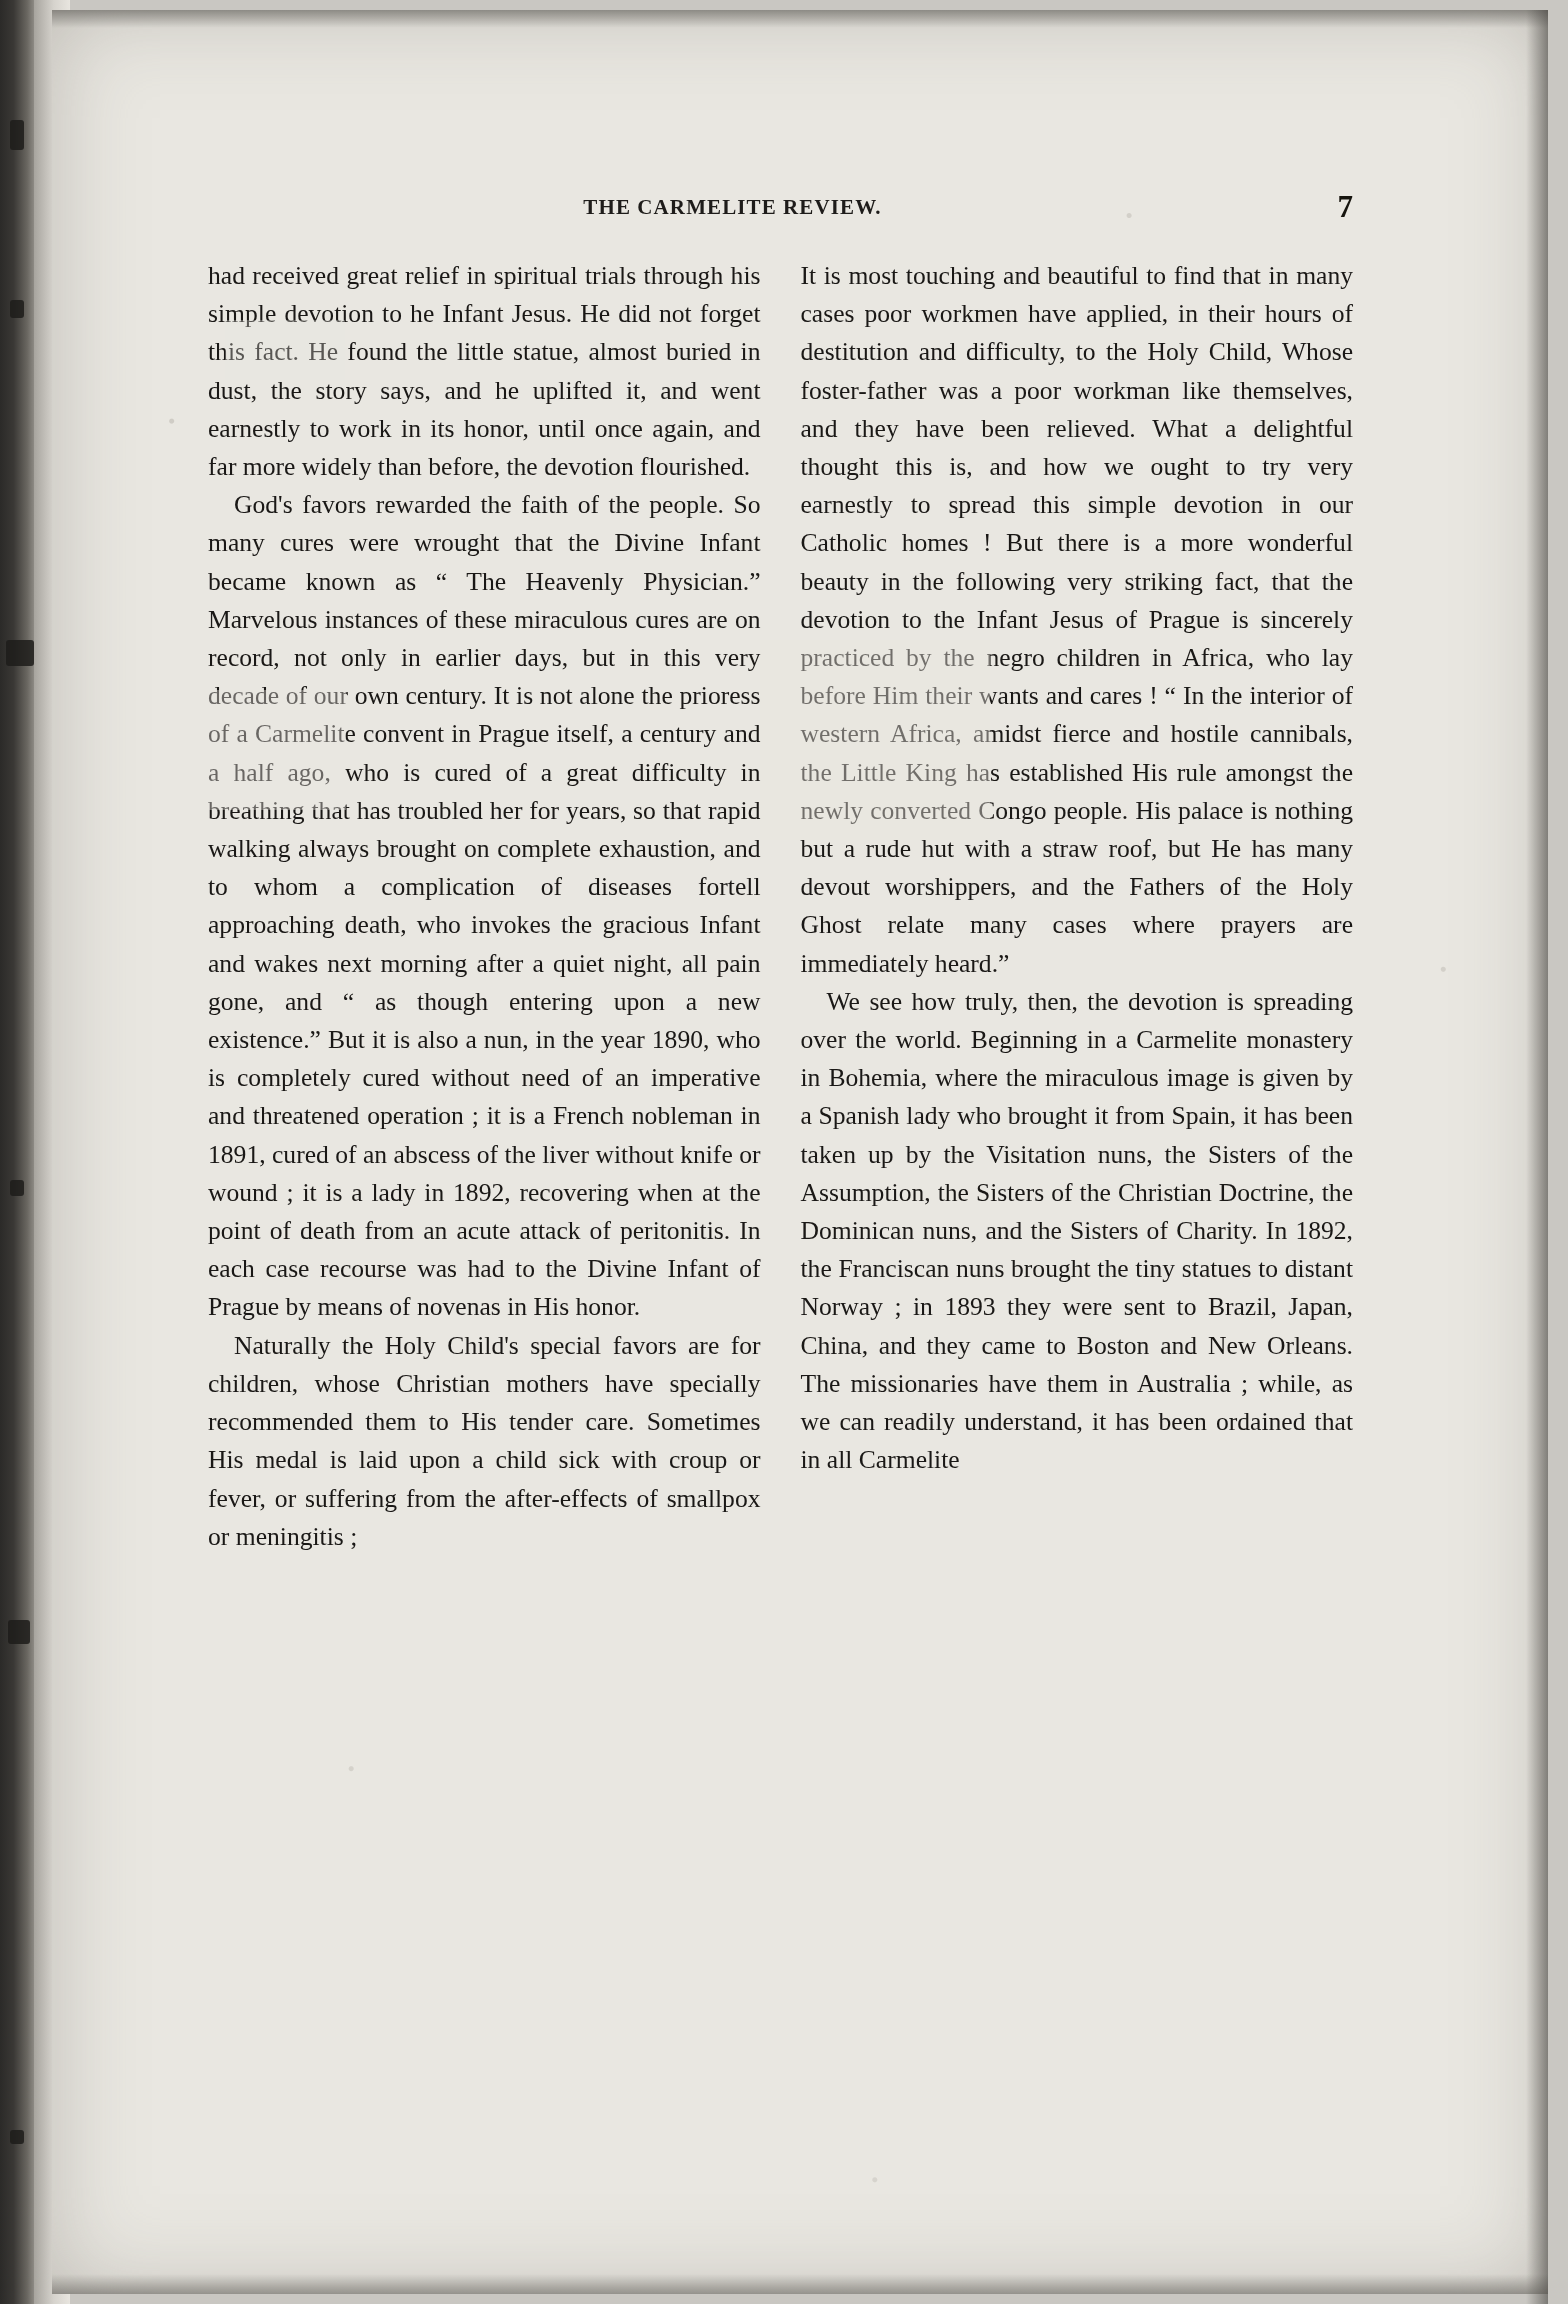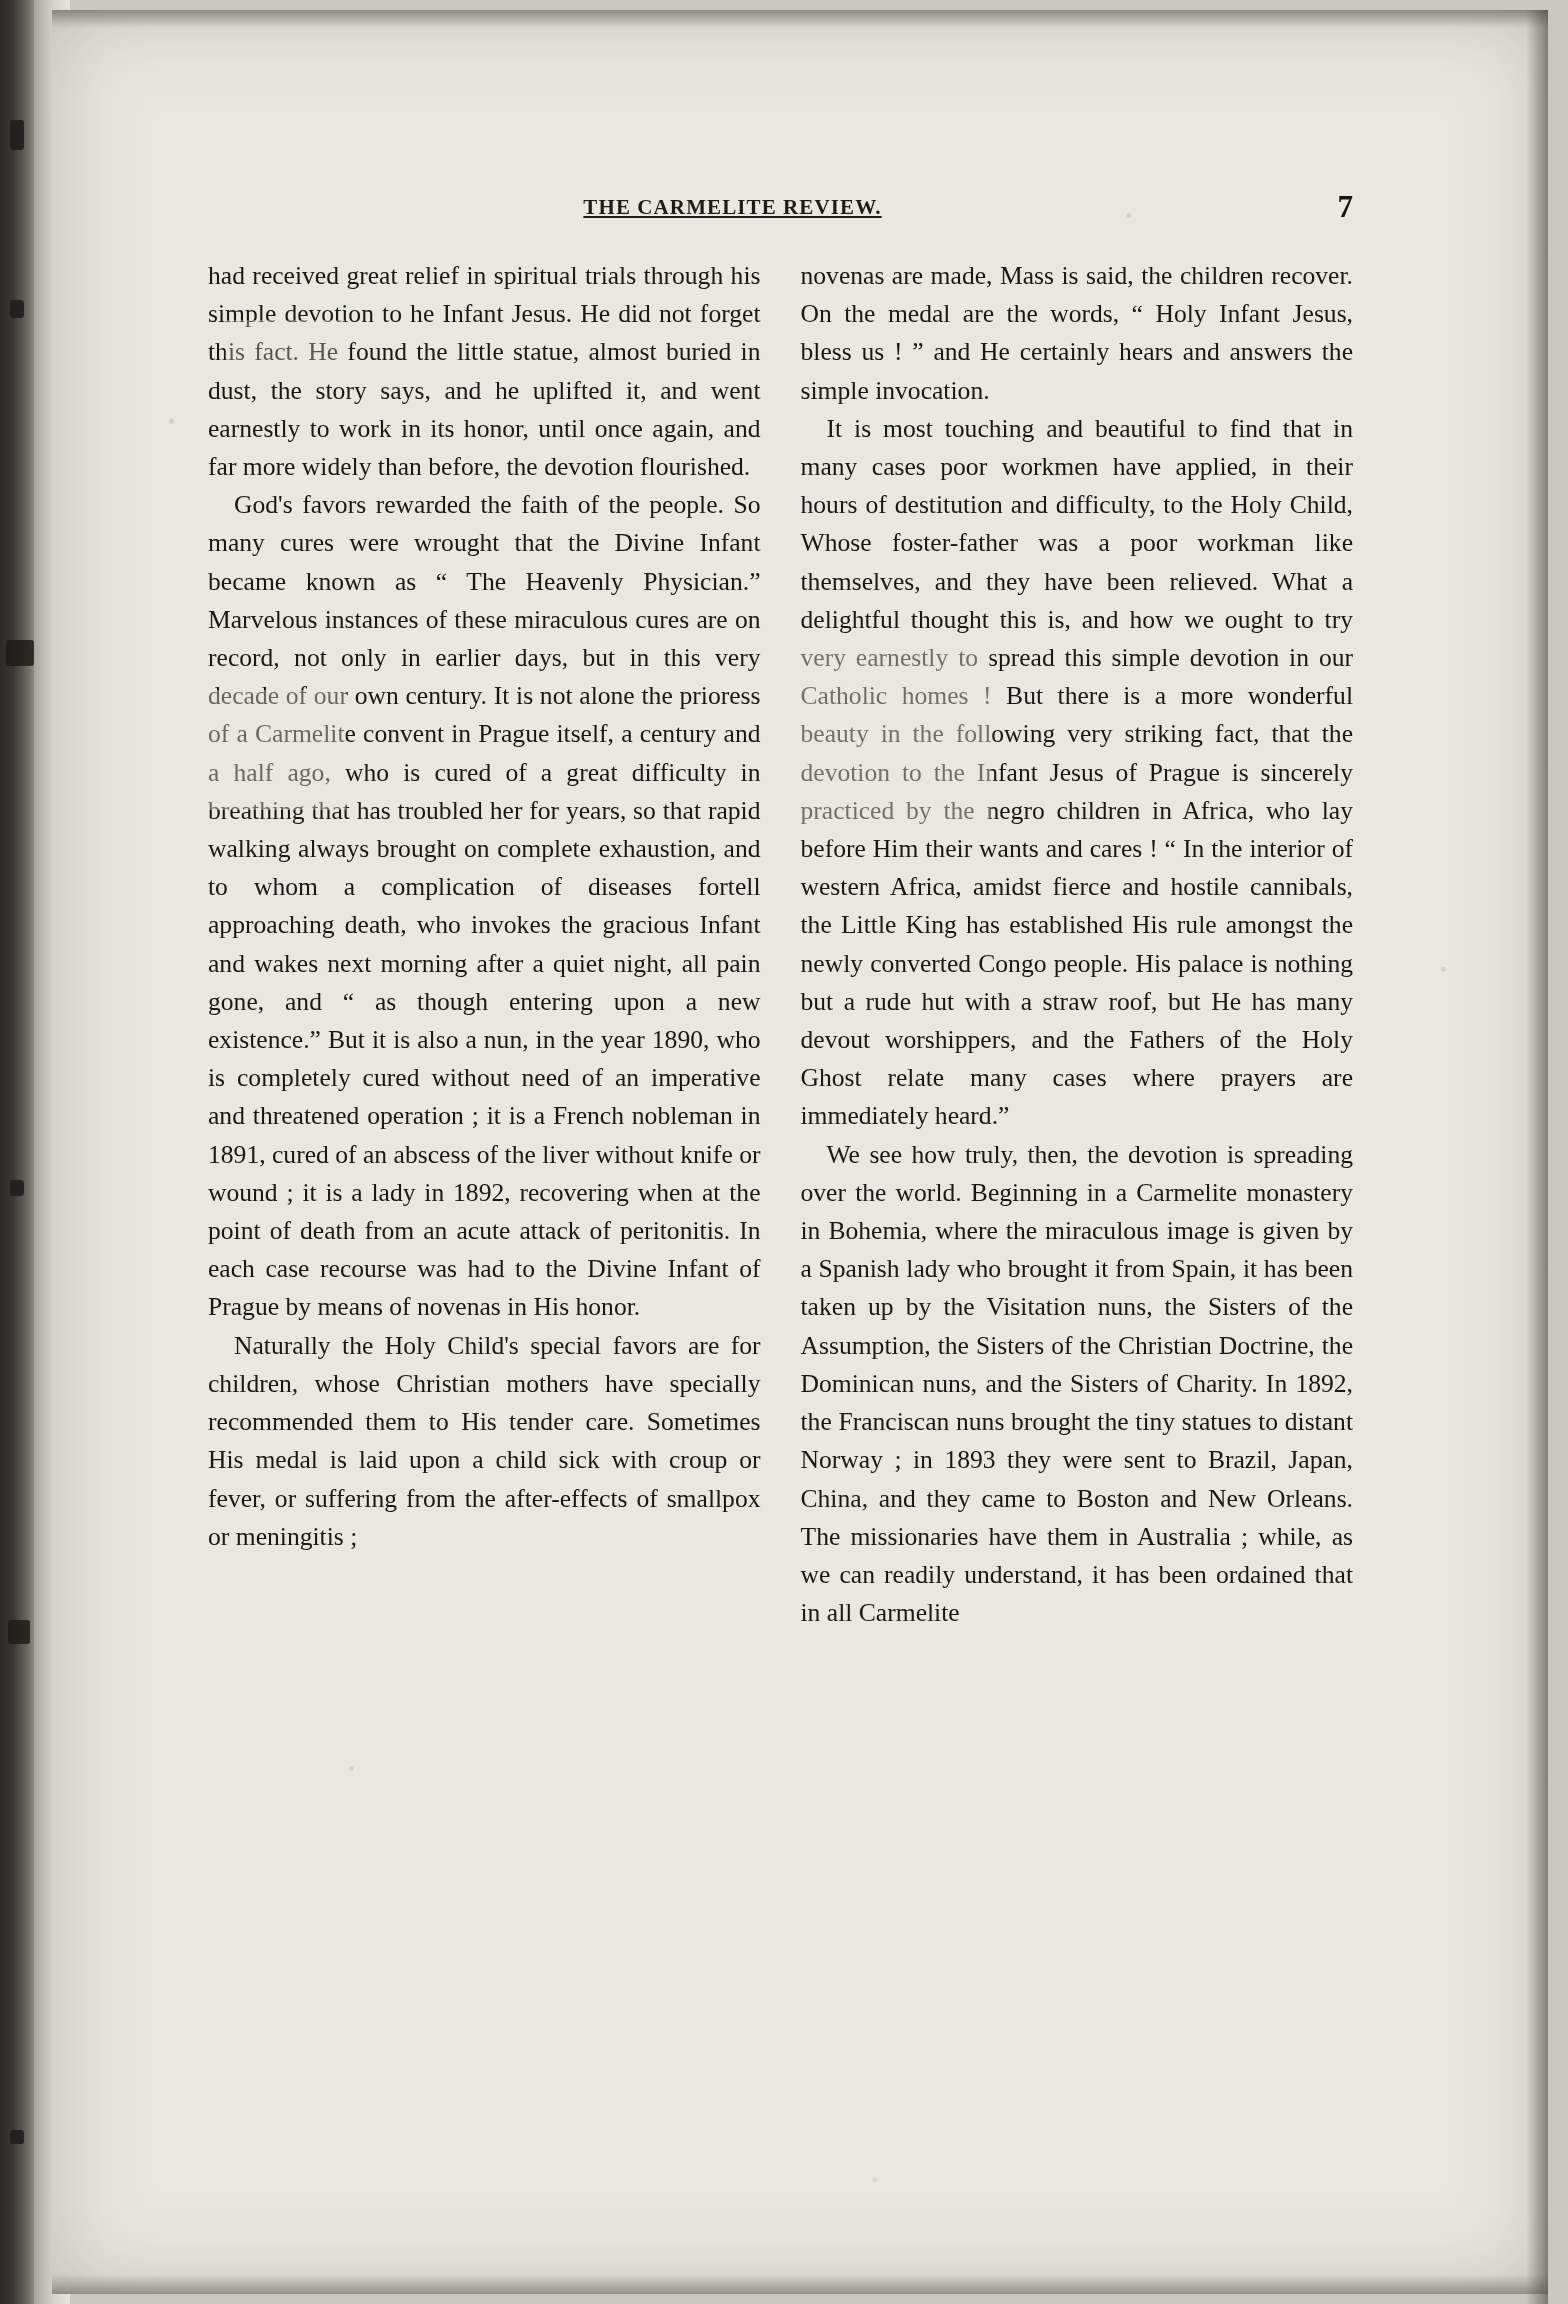--- a/index.html
+++ b/index.html
@@ -83,21 +83,20 @@
     position: absolute;
     left: 0; right: 0;
     text-align: center;
     font-family: "Liberation Serif", serif;
     font-size: 21px;
     letter-spacing: 1.1px;
     color: #1e1c1a;
     font-weight: 700;
     text-transform: uppercase;
     transform: translateX(-28px);
-    text-decoration: underline;
   }
   .runhead-page {
     position: absolute;
     right: 0;
     top: -6px;
     font-size: 31px;
     font-weight: 700;
     color: #17150f;
     font-family: "Liberation Serif", serif;
   }
@@ -181,21 +180,20 @@
 
     <div class="columns">
 
       <div class="col left">
         <p class="para">had received great relief in spiritual trials through his simple devotion to he Infant Jesus. He did not forget this fact. He found the little statue, almost buried in dust, the story says, and he uplifted it, and went earnestly to work in its honor, until once again, and far more widely than before, the devotion flourished.</p>
         <p class="para">God's favors rewarded the faith of the people. So many cures were wrought that the Divine Infant became known as “ The Heavenly Physician.” Marvelous instances of these miraculous cures are on record, not only in earlier days, but in this very decade of our own century. It is not alone the prioress of a Carmelite convent in Prague itself, a century and a half ago, who is cured of a great difficulty in breathing that has troubled her for years, so that rapid walking always brought on complete exhaustion, and to whom a complication of diseases fortell approaching death, who invokes the gracious Infant and wakes next morning after a quiet night, all pain gone, and “ as though entering upon a new existence.” But it is also a nun, in the year 1890, who is completely cured without need of an imperative and threatened operation ; it is a French nobleman in 1891, cured of an abscess of the liver without knife or wound ; it is a lady in 1892, recovering when at the point of death from an acute attack of peritonitis. In each case recourse was had to the Divine Infant of Prague by means of novenas in His honor.</p>
         <p class="para">Naturally the Holy Child's special favors are for children, whose Christian mothers have specially recommended them to His tender care. Sometimes His medal is laid upon a child sick with croup or fever, or suffering from the after-effects of smallpox or meningitis ;</p>
       </div>
 
       <div class="col right">
-        <p class="para">novenas are made, Mass is said, the children recover. On the medal are the words, “ Holy Infant Jesus, bless us ! ” and He certainly hears and answers the simple invocation.</p>
         <p class="para">It is most touching and beautiful to find that in many cases poor workmen have applied, in their hours of destitution and difficulty, to the Holy Child, Whose foster-father was a poor workman like themselves, and they have been relieved. What a delightful thought this is, and how we ought to try very earnestly to spread this simple devotion in our Catholic homes ! But there is a more wonderful beauty in the following very striking fact, that the devotion to the Infant Jesus of Prague is sincerely practiced by the negro children in Africa, who lay before Him their wants and cares ! “ In the interior of western Africa, amidst fierce and hostile cannibals, the Little King has established His rule amongst the newly converted Congo people. His palace is nothing but a rude hut with a straw roof, but He has many devout worshippers, and the Fathers of the Holy Ghost relate many cases where prayers are immediately heard.”</p>
         <p class="para">We see how truly, then, the devotion is spreading over the world. Beginning in a Carmelite monastery in Bohemia, where the miraculous image is given by a Spanish lady who brought it from Spain, it has been taken up by the Visitation nuns, the Sisters of the Assumption, the Sisters of the Christian Doctrine, the Dominican nuns, and the Sisters of Charity. In 1892, the Franciscan nuns brought the tiny statues to distant Norway ; in 1893 they were sent to Brazil, Japan, China, and they came to Boston and New Orleans. The missionaries have them in Australia ; while, as we can readily understand, it has been ordained that in all Carmelite</p>
       </div>
 
     </div>
   </div>
 
   <div class="fade-1"></div>
   <div class="fade-2"></div>
   <div class="fade-3"></div>

